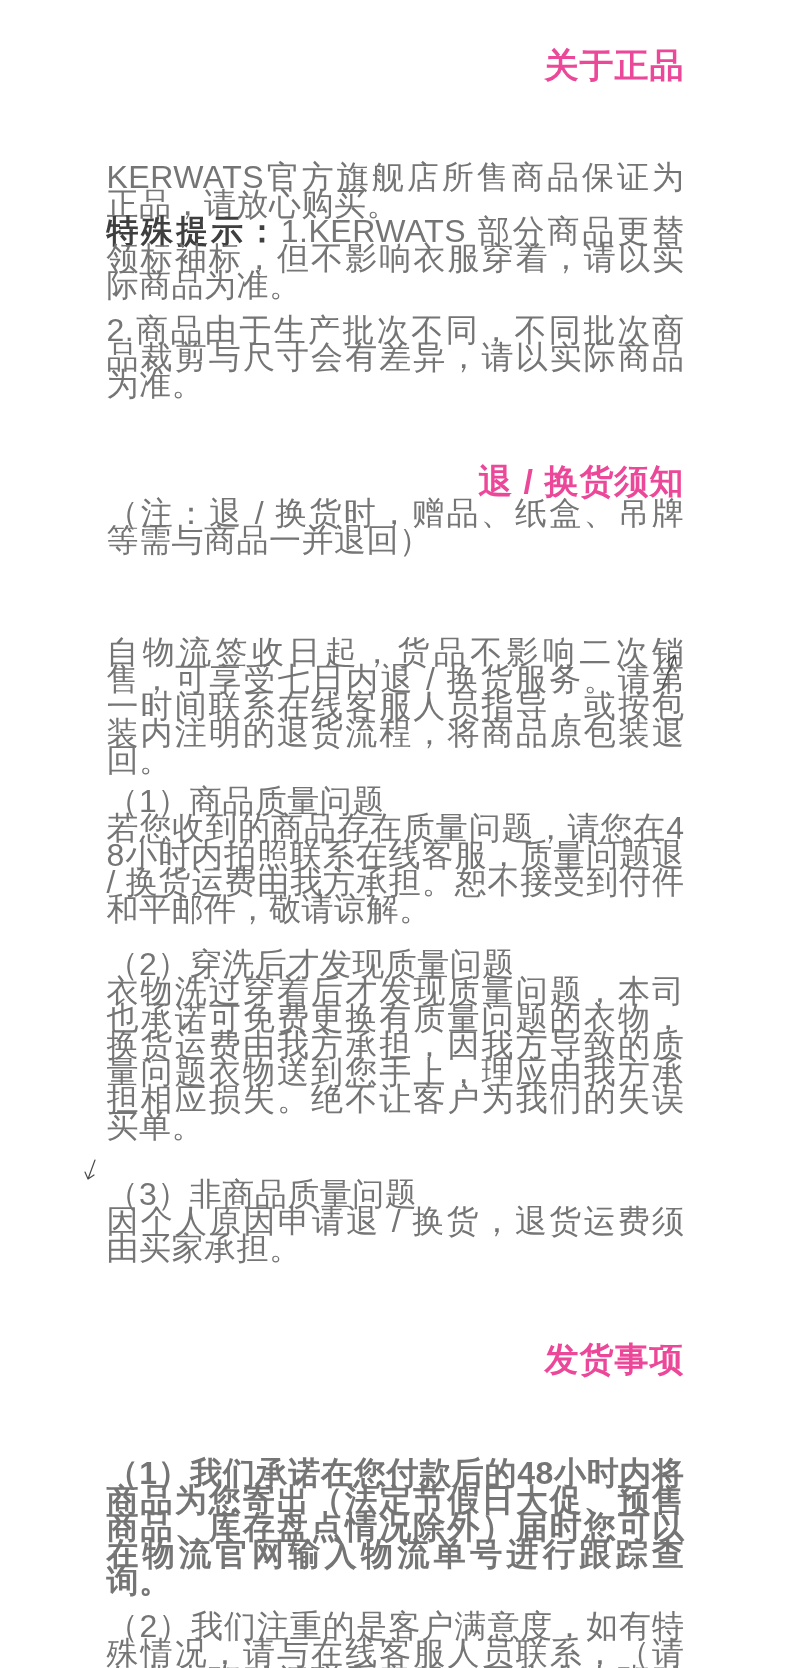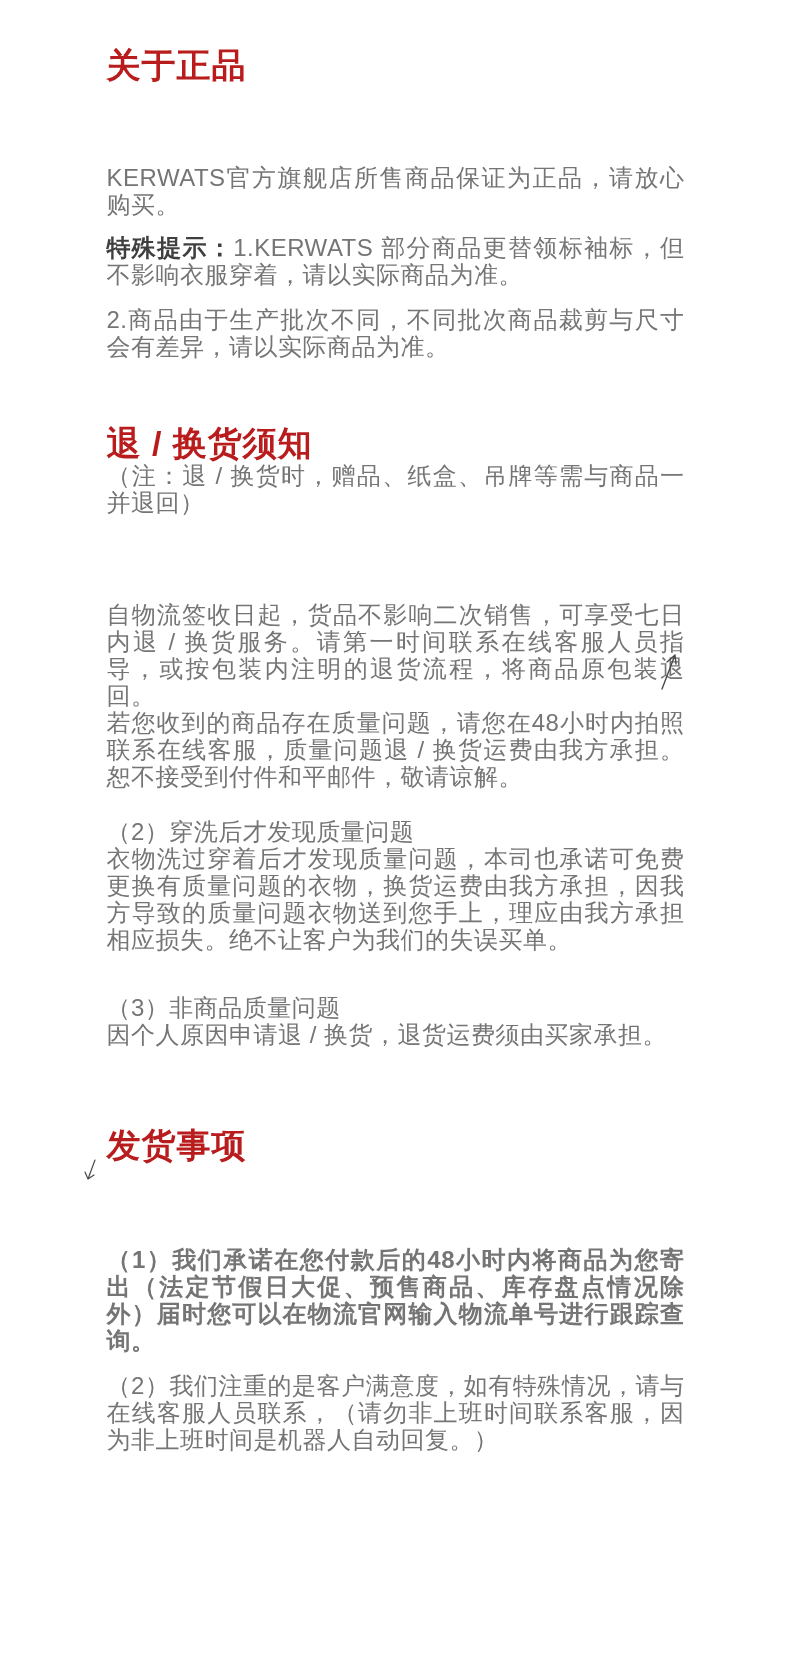--- a/index.html
+++ b/index.html
@@ -16,27 +16,27 @@
   .content {
     position: relative;
     width: 578px;
     margin: 0 auto;
     padding-left: 1px;
   }
   .section-title {
     font-size: 34px;
     line-height: 38px;
     font-weight: 600;
-    color: #b91c1c;
-    text-align: left;
+    color: #ec4899;
+    text-align: right;
     letter-spacing: 1px;
     margin: 0;
   }
   .body-p {
-    font-size: 24px;
+    font-size: 32px;
     line-height: 27px;
     color: #757575;
     text-align: justify;
     margin: 0;
     letter-spacing: 0.5px;
     word-break: break-all;
   }
   .emphasis {
     font-weight: 700;
     color: #3f3f3f;
@@ -45,21 +45,21 @@
   .mt-title1 { margin-top: 46px; }
   .mt-80 { margin-top: 80px; }
   .mt-85 { margin-top: 85px; }
   .mt-82 { margin-top: 82px; font-weight: bold; }
   .mt-78 { margin-top: 78px; }
   .mt-64 { margin-top: 64px; }
   .mt-48 { margin-top: 28px; }
   .mt-41 { margin-top: 41px; }
   .mt-30 { margin-top: 30px; }
   .mt-18 { margin-top: 18px; }
-  .mt-16 { margin-top: 16px; }
+  .mt-16 { }
   .mt-15 { margin-top: 15px; }
   .mt-14 { margin-top: 14px; }
   .mt-0  { margin-top: 0; }
   .stray-mark {
     position: absolute;
     pointer-events: none;
   }
   .stray-mark svg { display: block; }
 </style>
 </head>
@@ -75,20 +75,21 @@
     <p class="body-p mt-16"><span class="emphasis">特殊提示：</span><span>1.KERWATS 部分商品更替领标袖标，但不影响衣服穿着，请以实际商品为准。</span></p>
 
     <p class="body-p mt-18">2.商品由于生产批次不同，不同批次商品裁剪与尺寸会有差异，请以实际商品为准。</p>
 
     <h1 class="section-title mt-64">退 / 换货须知</h1>
 
     <p class="body-p mt-0">（注：退 / 换货时，赠品、纸盒、吊牌等需与商品一并退回）</p>
 
     <p class="body-p mt-85">自物流签收日起，货品不影响二次销售，可享受七日内退 / 换货服务。请第一时间联系在线客服人员指导，或按包装内注明的退货流程，将商品原包装退回。</p>
 
+    <p class="body-p mt-14">（1）商品质量问题</p>
     <p class="body-p mt-0">若您收到的商品存在质量问题，请您在48小时内拍照联系在线客服，质量问题退 / 换货运费由我方承担。恕不接受到付件和平邮件，敬请谅解。</p>
 
     <p class="body-p mt-48">（2）穿洗后才发现质量问题</p>
     <p class="body-p mt-0">衣物洗过穿着后才发现质量问题，本司也承诺可免费更换有质量问题的衣物，换货运费由我方承担，因我方导致的质量问题衣物送到您手上，理应由我方承担相应损失。绝不让客户为我们的失误买单。</p>
 
     <p class="body-p mt-41">（3）非商品质量问题</p>
     <p class="body-p mt-0">因个人原因申请退 / 换货，退货运费须由买家承担。</p>
 
 
 

